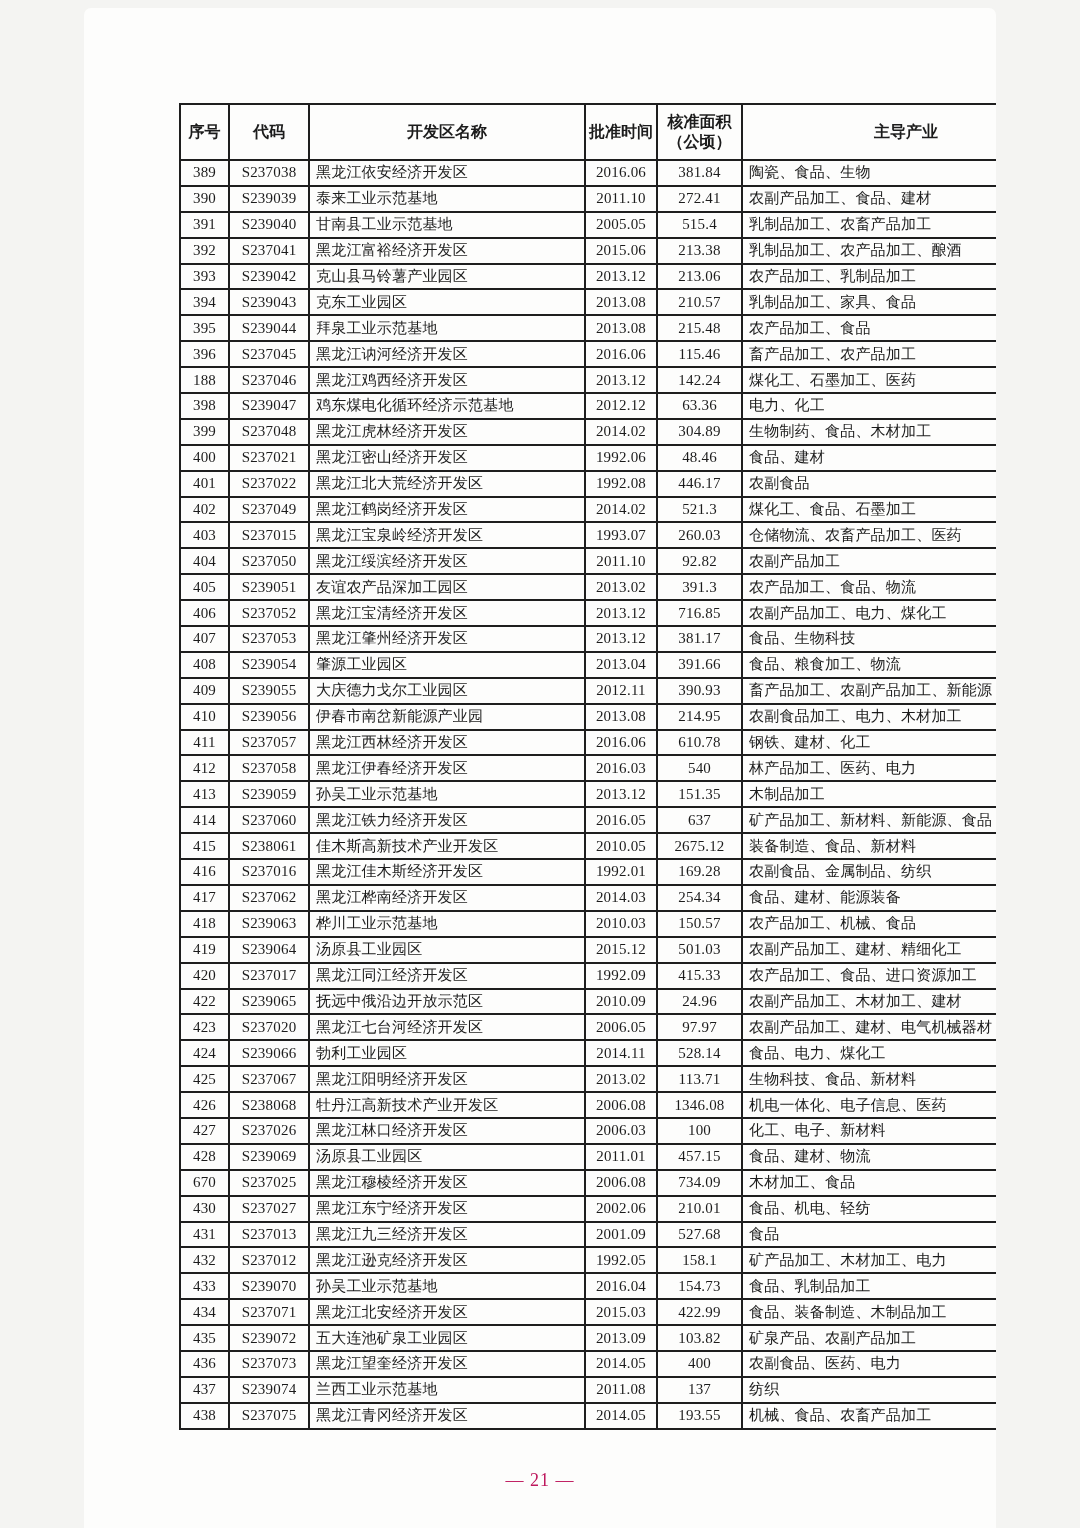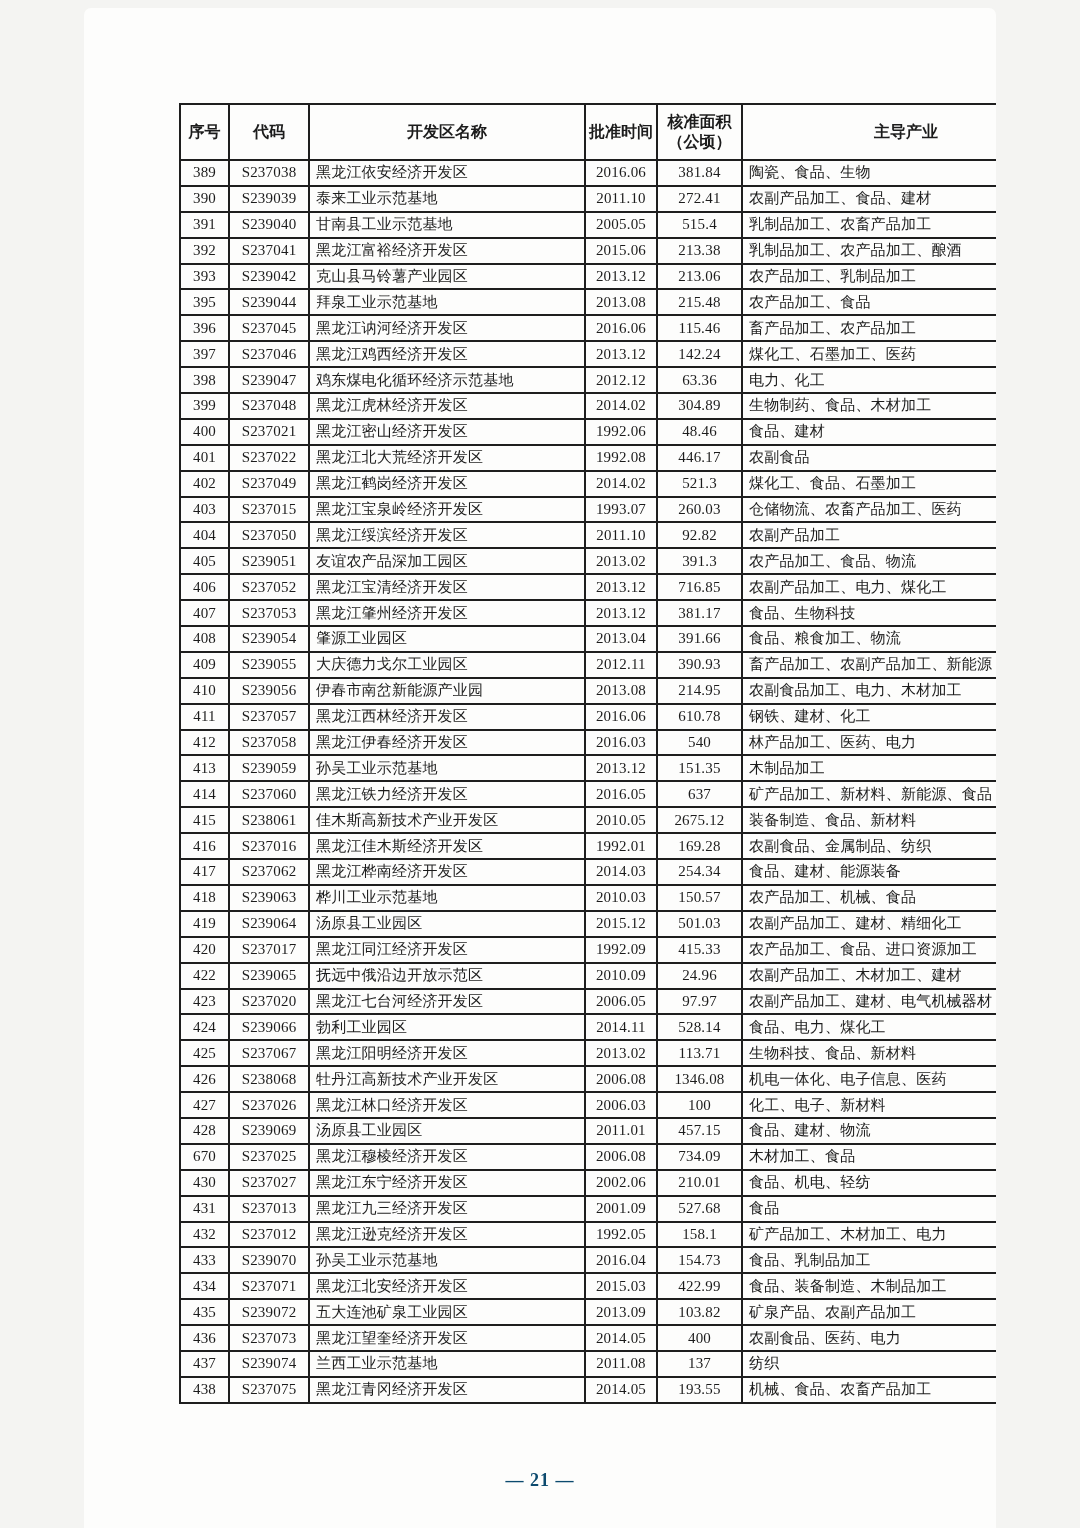--- a/index.html
+++ b/index.html
@@ -50,23 +50,22 @@
   }
   td.al-center { text-align: center; }
   td.al-left   { text-align: left; padding-left: 6px; }
   .footer-pageno {
     position: absolute;
     left: 0;
     width: 100%;
     top: 1462px;
     text-align: center;
     font-size: 18px;
-    color: #0c4a6e;
+    color: #be185d;
     letter-spacing: 1px;
-    font-weight: bold;
   }
 </style>
 </head>
 <body>
 
 <div class="page">
 
   <table class="zone-table">
     <colgroup>
       <col style="width:49px">
@@ -122,37 +121,45 @@
         </tr>
         <tr>
           <td class="al-center">393</td>
           <td class="al-center">S239042</td>
           <td class="al-left">克山县马铃薯产业园区</td>
           <td class="al-center">2013.12</td>
           <td class="al-center">213.06</td>
           <td class="al-left">农产品加工、乳制品加工</td>
         </tr>
         <tr>
+          <td class="al-center">394</td>
+          <td class="al-center">S239043</td>
+          <td class="al-left">克东工业园区</td>
+          <td class="al-center">2013.08</td>
+          <td class="al-center">210.57</td>
+          <td class="al-left">乳制品加工、家具、食品</td>
+        </tr>
+        <tr>
           <td class="al-center">395</td>
           <td class="al-center">S239044</td>
           <td class="al-left">拜泉工业示范基地</td>
           <td class="al-center">2013.08</td>
           <td class="al-center">215.48</td>
           <td class="al-left">农产品加工、食品</td>
         </tr>
         <tr>
           <td class="al-center">396</td>
           <td class="al-center">S237045</td>
           <td class="al-left">黑龙江讷河经济开发区</td>
           <td class="al-center">2016.06</td>
           <td class="al-center">115.46</td>
           <td class="al-left">畜产品加工、农产品加工</td>
         </tr>
         <tr>
-          <td class="al-center">397</td>
+          <td class="al-center">188</td>
           <td class="al-center">S237046</td>
           <td class="al-left">黑龙江鸡西经济开发区</td>
           <td class="al-center">2013.12</td>
           <td class="al-center">142.24</td>
           <td class="al-left">煤化工、石墨加工、医药</td>
         </tr>
         <tr>
           <td class="al-center">398</td>
           <td class="al-center">S239047</td>
           <td class="al-left">鸡东煤电化循环经济示范基地</td>

